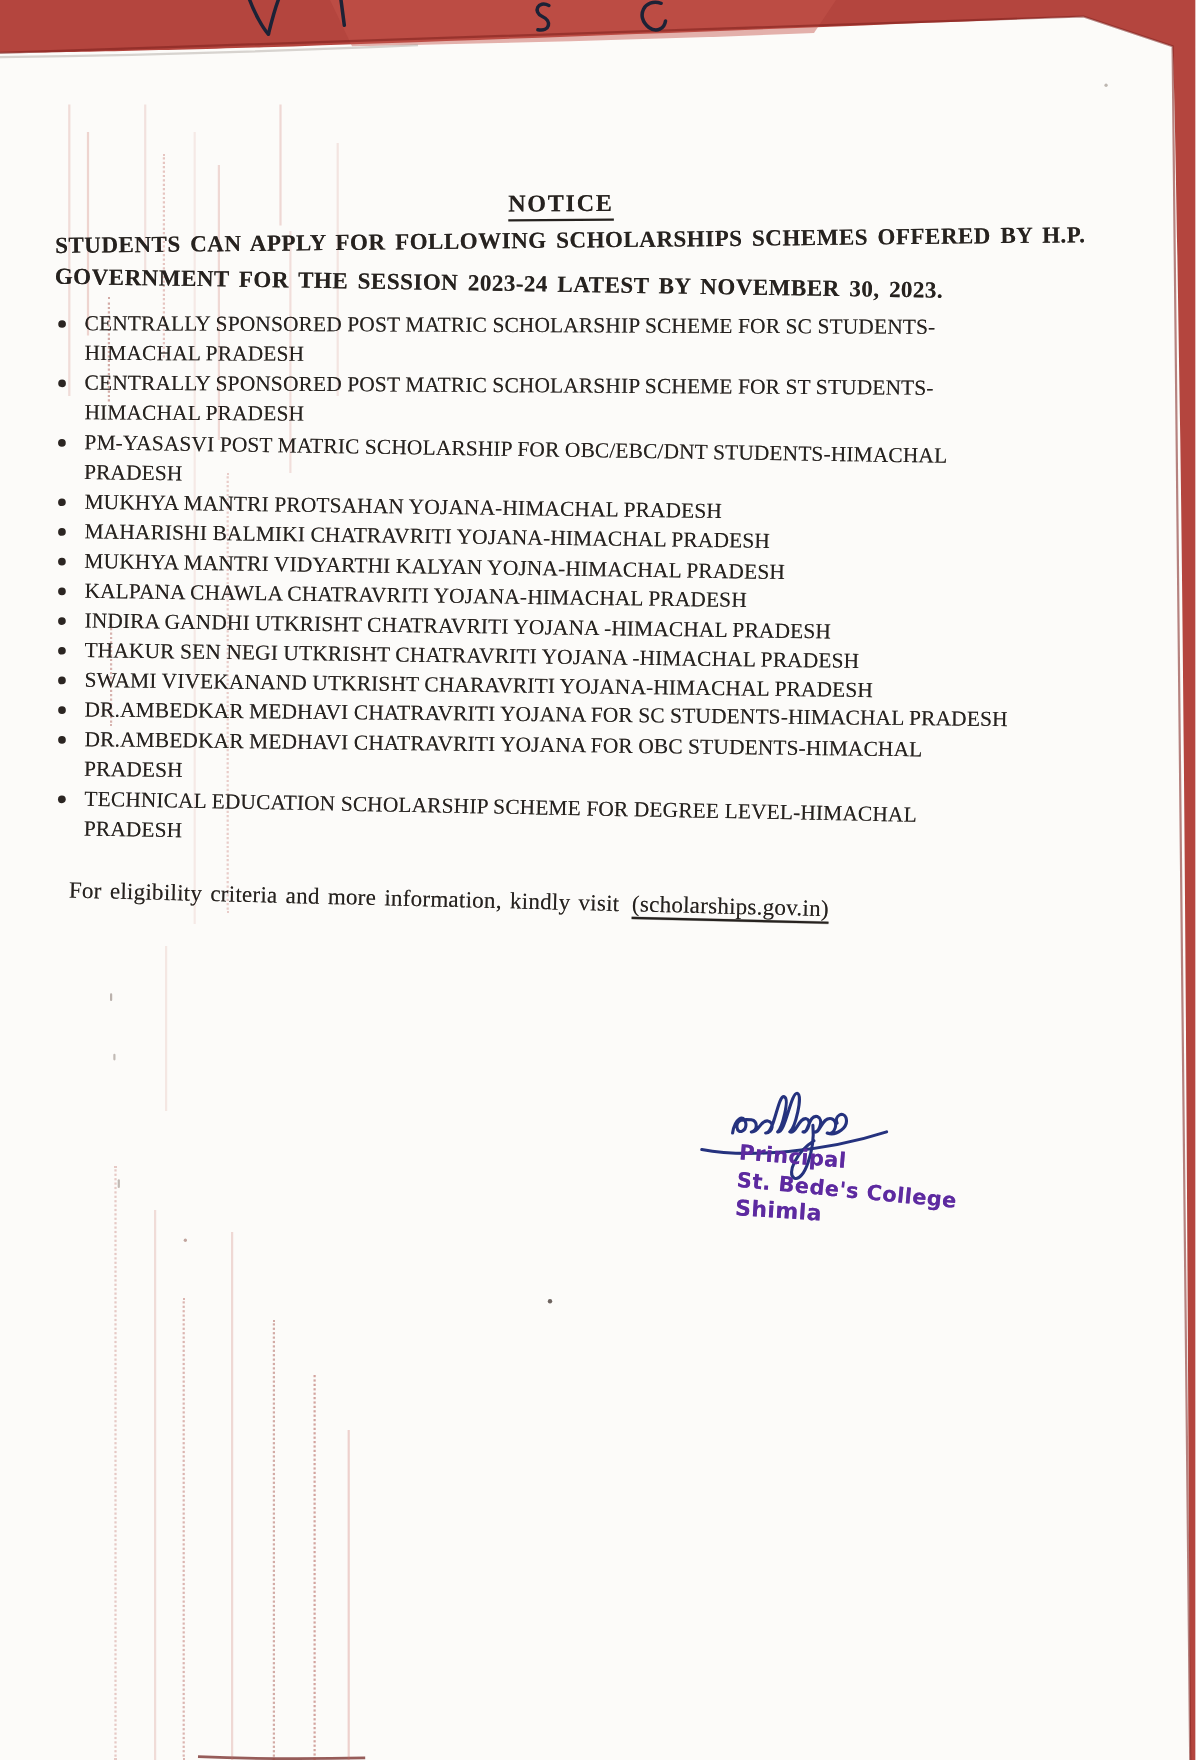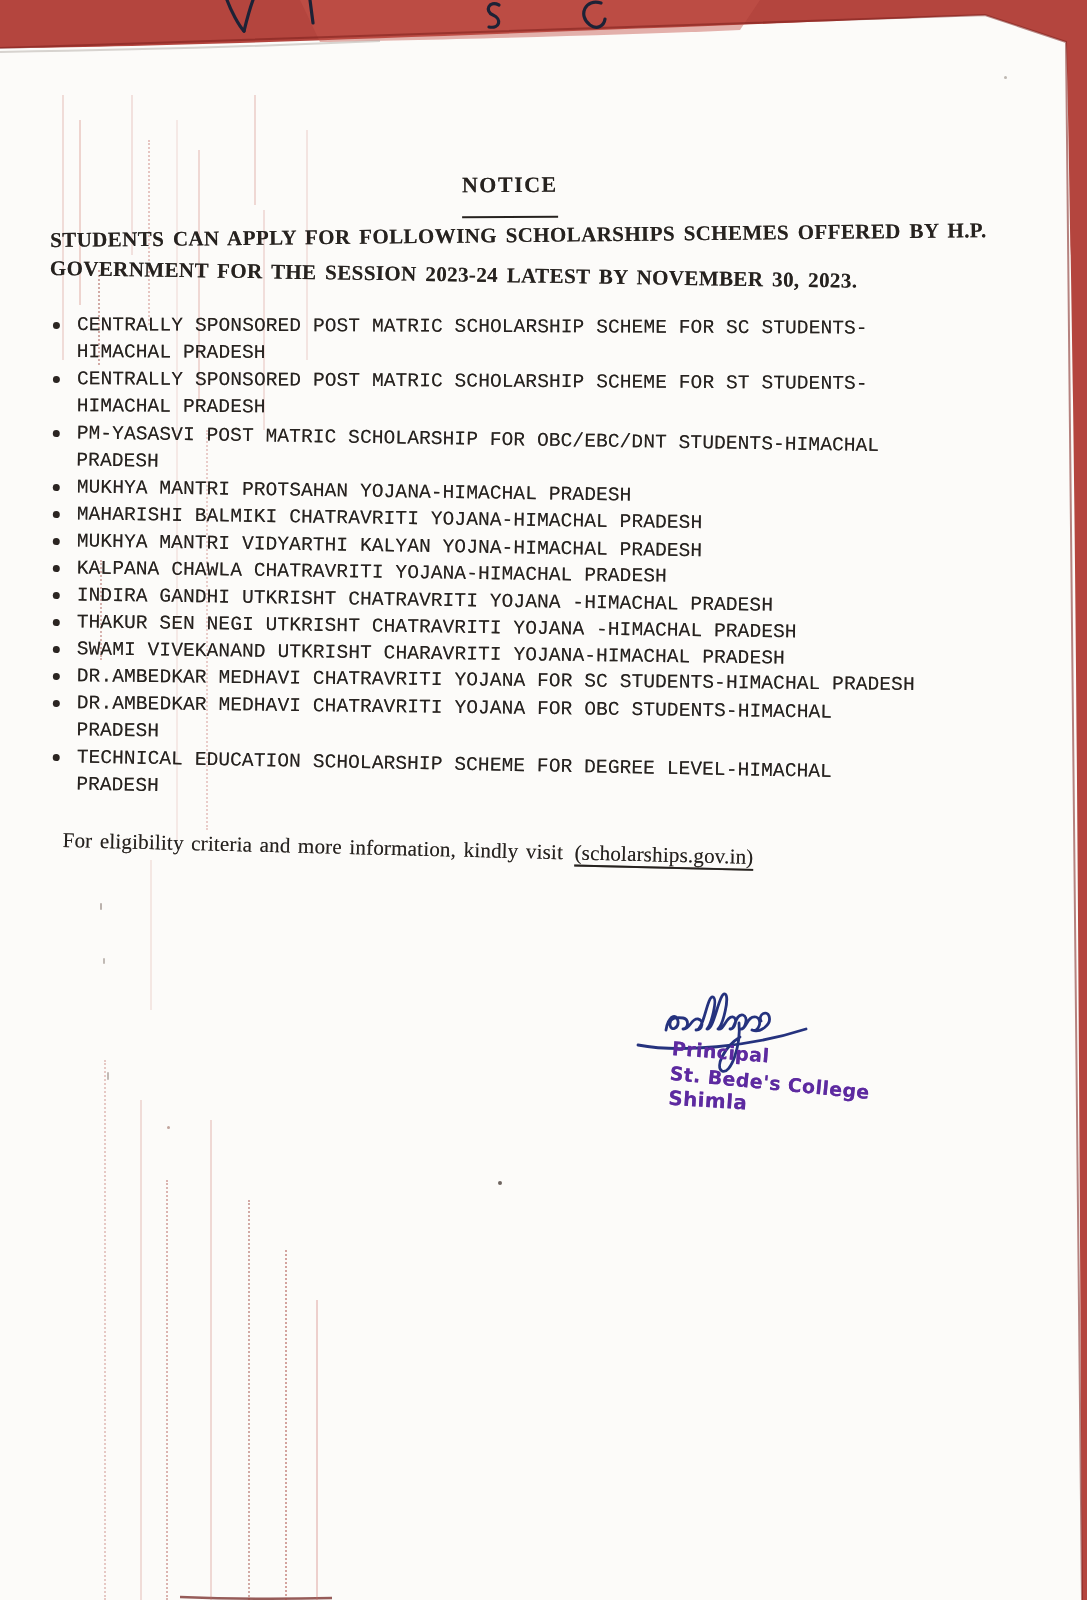--- a/index.html
+++ b/index.html
@@ -17,30 +17,30 @@
     position:absolute;left:0;top:0;width:1087px;z-index:3;
     padding:172px 0 0 50px;box-sizing:border-box;
     text-shadow:0 0 0.5px rgba(40,34,30,.55);
   }
   .notice-title{
     margin:0 0 8px 0;width:920px;text-align:center;
     font-size:22px;font-weight:700;letter-spacing:1.5px;
   }
   .notice-title span{
     border-bottom:2.5px solid var(--text-ink,#26221f);
-    padding-bottom:18px;display:inline-block;transform:rotate(-.3deg);
+    padding-bottom:1px;display:inline-block;transform:rotate(-.3deg);
   }
   .intro{
     margin:0;font-size:21px;font-weight:700;line-height:28px;
     letter-spacing:.4px;word-spacing:3px;white-space:nowrap;
   }
   .intro.l1{transform:rotate(-.6deg);transform-origin:left top;}
   .intro.l2{transform:rotate(.9deg);transform-origin:left top;}
   .scheme-list{
-    margin:30px 0 0 0;padding:0;list-style:none;font-family:Liberation Mono, monospace;
+    margin:16px 0 0 0;padding:0;list-style:none;
   }
   .scheme-list li{
     position:relative;width:845px;padding-left:27px;
     font-size:19.5px;line-height:27px;letter-spacing:.1px;
     transform-origin:left top;
   }
   .scheme-list li::before{
     content:"";position:absolute;left:3px;top:10px;width:7px;height:7px;
     border-radius:50%;background:#2b2522;
   }

